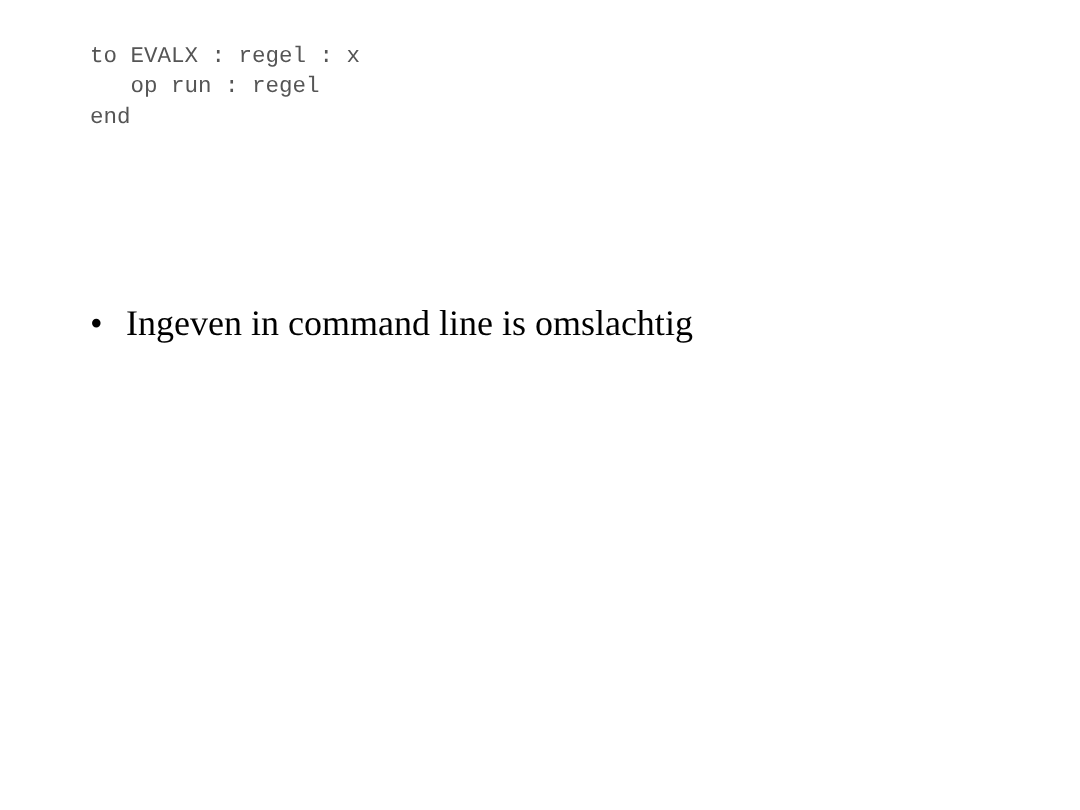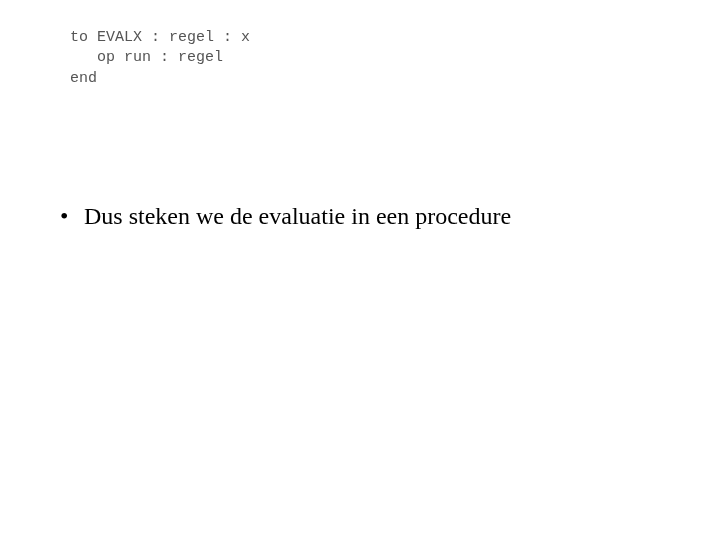--- a/index.html
+++ b/index.html
@@ -23,21 +23,20 @@
     text-align: center;
     margin-bottom: 36px;
     letter-spacing: 0.5px;
   }
   .code-block {
     font-family: "Courier New", Courier, monospace;
     font-size: 15px;
     color: #555555;
     line-height: 1.35;
     white-space: pre;
-    margin-left: 10px;
     margin-bottom: 110px;
   }
   .bullets {
     list-style: none;
     font-size: 24px;
     line-height: 1.45;
   }
   .bullets li {
     position: relative;
     padding-left: 24px;
@@ -54,15 +53,15 @@
 </head>
 <body>
 
 <div class="slide">
 
   <div class="code-block"><span>to EVALX : regel : x</span>
 <span>   op run : regel</span>
 <span>end</span></div>
 
   <ul class="bullets">
-    <li><span>Dus steken we de evaluatie in een procedure</span></li>
+    <li><span>Ingeven in command line is omslachtig</span></li>
   </ul>
 </div>
 
 </body></html>

